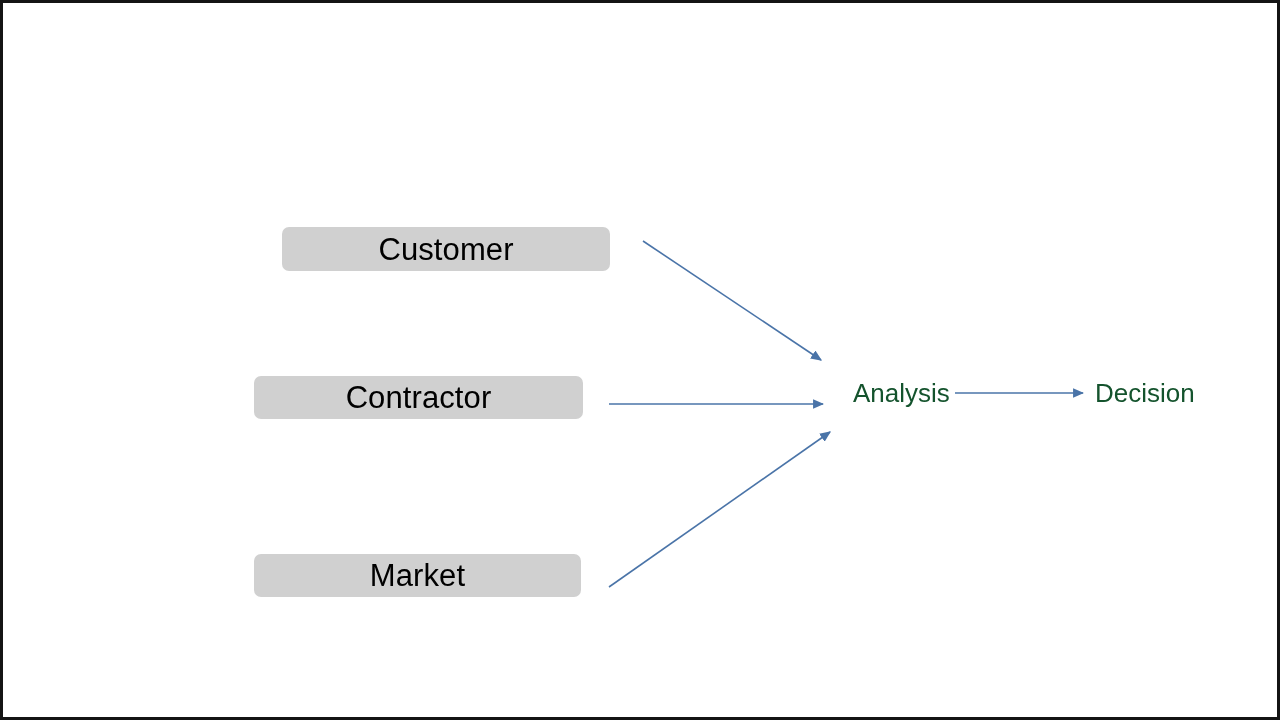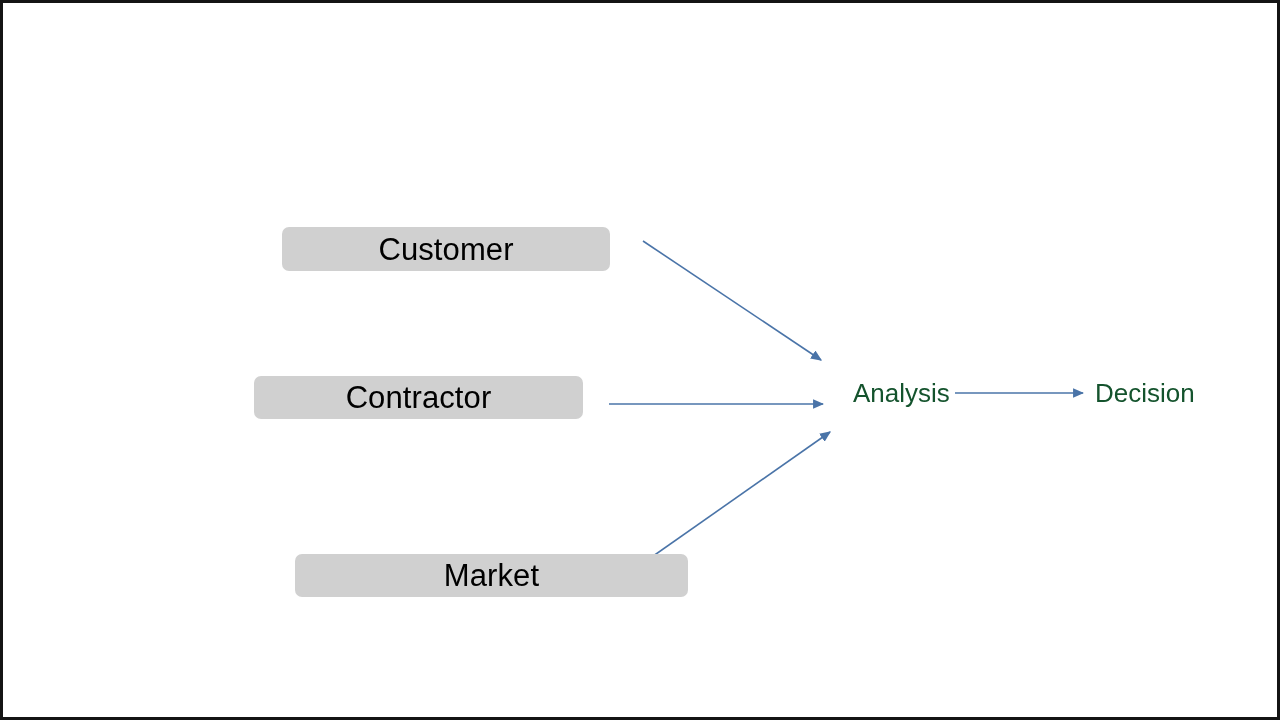--- a/index.html
+++ b/index.html
@@ -28,21 +28,21 @@
     color: #000000;
     font-family: "Liberation Sans", sans-serif;
     font-size: 31px;
     font-weight: 400;
     letter-spacing: 0.1px;
     line-height: 1;
     box-sizing: border-box;
   }
   #node-customer   { left: 279px; top: 224px; width: 328px; height: 44px; }
   #node-contractor { left: 251px; top: 373px; width: 329px; height: 43px; }
-  #node-market     { left: 251px; top: 551px; width: 393px; height: 43px; margin-left: 41px; }
+  #node-market     { left: 251px; top: 551px; width: 327px; height: 43px; }
 
   .plain-label {
     position: absolute;
     color: #14532d;
     font-family: "Liberation Sans", sans-serif;
     font-size: 26px;
     font-weight: 400;
     line-height: 1;
     white-space: nowrap;
   }

